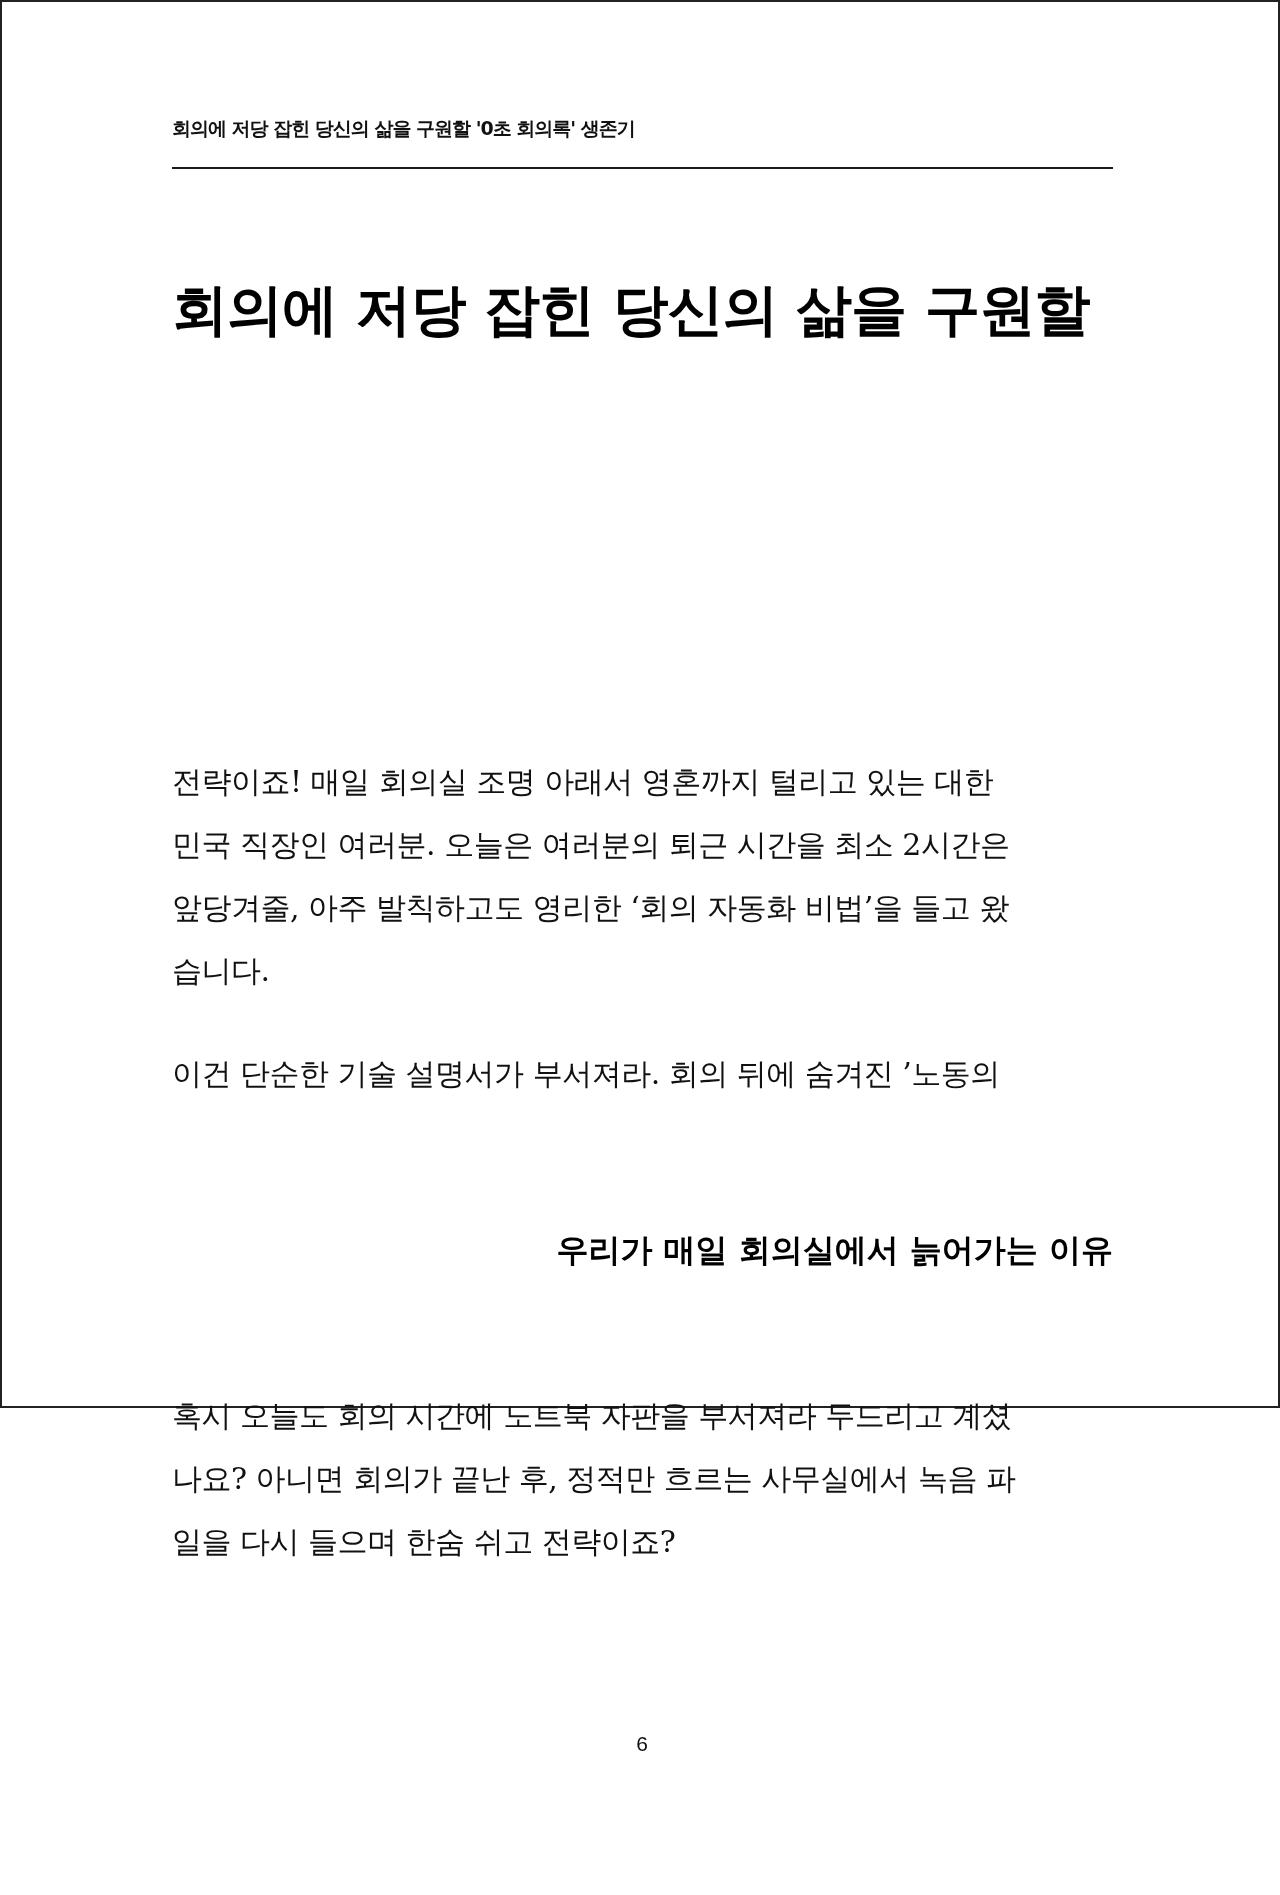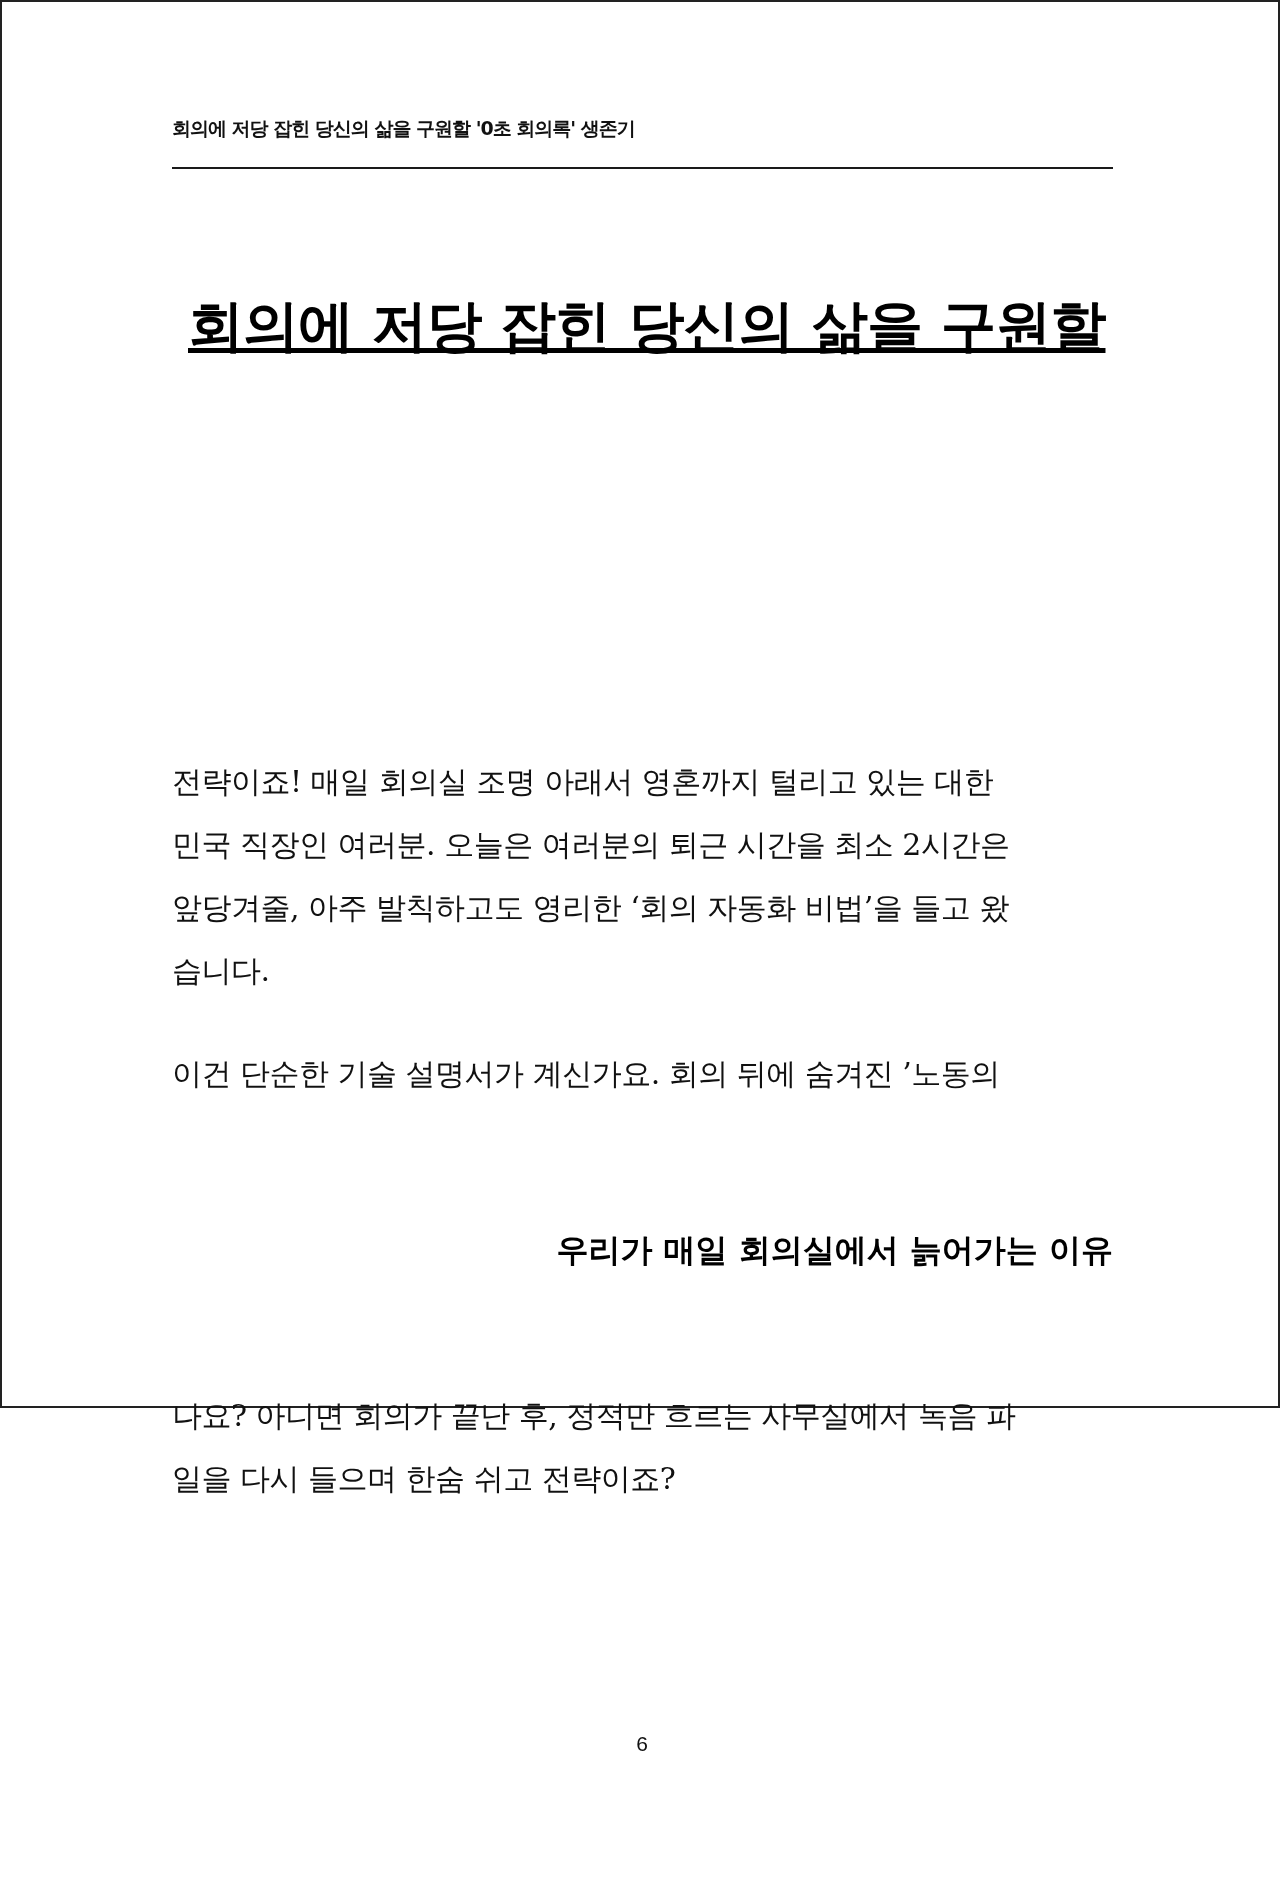--- a/index.html
+++ b/index.html
@@ -45,23 +45,22 @@
     .title {
       position: absolute;
       left: 170px;
       top: 255px;
       width: 960px;
       font-family: "DejaVu Sans", sans-serif;
       font-size: 56px;
       font-weight: bold;
       line-height: 106px;
       color: #000000;
-      margin: 16px;
+      margin: 0;
       letter-spacing: -1px;
-      text-decoration: underline;
     }
     .title span { display: block; white-space: nowrap; }
     .para {
       position: absolute;
       left: 170px;
       width: 945px;
       font-family: "DejaVu Serif", serif;
       font-size: 30px;
       line-height: 63px;
       color: #111111;
@@ -111,25 +110,26 @@
   </h1>
 
   <p class="para p1">
     <span>전략이죠! 매일 회의실 조명 아래서 영혼까지 털리고 있는 대한</span>
     <span>민국 직장인 여러분. 오늘은 여러분의 퇴근 시간을 최소 2시간은</span>
     <span>앞당겨줄, 아주 발칙하고도 영리한 ‘회의 자동화 비법’을 들고 왔</span>
     <span>습니다.</span>
   </p>
 
   <p class="para p2">
-    <span>이건 단순한 기술 설명서가 계신가요. 회의 뒤에 숨겨진 ’노동의</span>
+    <span>이건 단순한 기술 설명서가 부서져라. 회의 뒤에 숨겨진 ’노동의</span>
   </p>
 
   <h2 class="section-heading">우리가 매일 회의실에서 늙어가는 이유</h2>
 
   <p class="para p3">
+    <span>혹시 오늘도 회의 시간에 노트북 자판을 부서져라 두드리고 계셨</span>
     <span>나요? 아니면 회의가 끝난 후, 정적만 흐르는 사무실에서 녹음 파</span>
     <span>일을 다시 들으며 한숨 쉬고 전략이죠?</span>
   </p>
 
   <div class="page-number">6</div>
 
 </div>
 
 </body></html>

